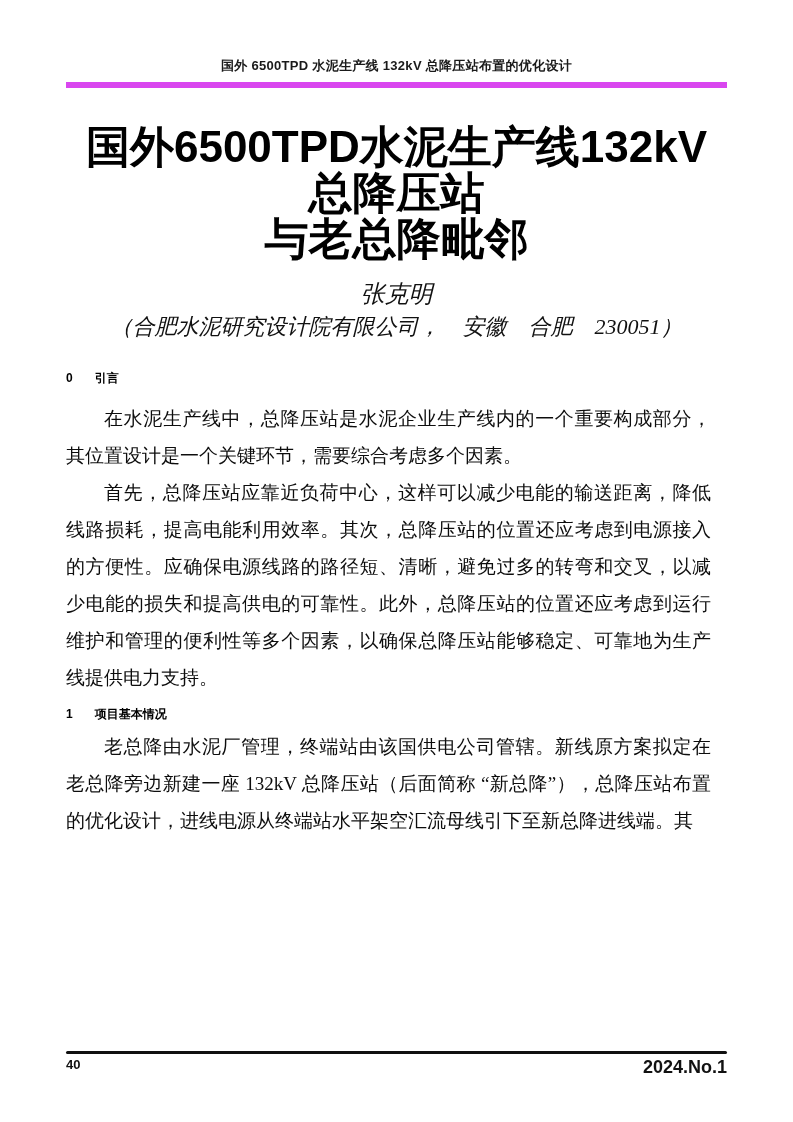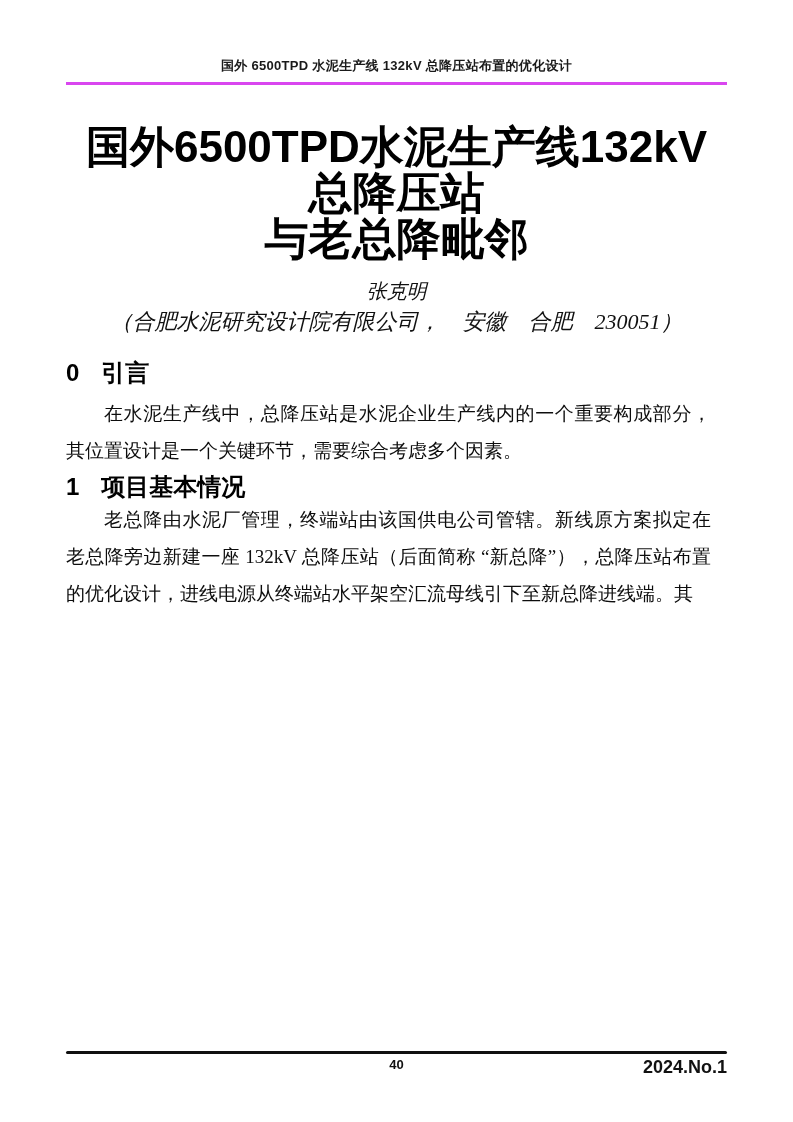--- a/index.html
+++ b/index.html
@@ -20,21 +20,21 @@
     top: 57px;
     left: 66px;
     width: 661px;
     text-align: center;
     font-family: "Liberation Sans", sans-serif;
     font-weight: bold;
     font-size: 13px;
     letter-spacing: 0.3px;
     color: #1a1a1a;
     padding-bottom: 7px;
-    border-bottom: 3px solid #d946ef;
+    border-bottom: 6px solid #d946ef;
   }
   .content {
     position: absolute;
     top: 84px;
     left: 66px;
     width: 661px;
   }
   .title {
     margin: 40px 0 0 0;
     text-align: center;
@@ -43,34 +43,34 @@
     font-size: 44px;
     line-height: 46px;
     color: #000000;
   }
   .title-line { display: block; }
   .author {
     margin-top: 16px;
     text-align: center;
     font-family: "Liberation Serif", serif;
     font-style: italic;
-    font-size: 20px;
+    font-size: 24px;
   }
   .affiliation {
     margin-top: 2px;
     text-align: center;
     font-family: "Liberation Serif", serif;
     font-style: italic;
     font-size: 22px;
   }
   .sec-heading {
     margin-top: 22px;
     font-family: "Liberation Sans", sans-serif;
     font-weight: bold;
-    font-size: 24px;
+    font-size: 12px;
     line-height: 28px;
     color: #000000;
   }
   .sec-heading.second { margin-top: 4px; }
   .sec-num { display: inline-block; margin-right: 22px; }
   .body-para {
     margin: 8px 16px 0 0;
     font-family: "Liberation Serif", serif;
     font-size: 19px;
     line-height: 37px;
@@ -96,21 +96,21 @@
     margin-top: 3px;
     height: 18px;
     font-family: "Liberation Sans", sans-serif;
     font-size: 13px;
     color: #111111;
   }
   .page-num {
     position: absolute;
     left: 0;
     right: 0;
-    text-align: center;
+    text-align: left;
     font-weight: bold;
   }
   .issue {
     position: absolute;
     right: 0;
     top: 0;
     font-weight: bold;
     font-size: 18px;
   }
 </style>
@@ -133,20 +133,21 @@
     <div class="author">张克明</div>
 
     <div class="affiliation">（合肥水泥研究设计院有限公司，　安徽　合肥　230051）</div>
 
     <div class="sec-heading">
       <span class="sec-num">0</span><span>引言</span>
     </div>
 
     <p class="body-para">在水泥生产线中，总降压站是水泥企业生产线内的一个重要构成部分，其位置设计是一个关键环节，需要综合考虑多个因素。</p>
 
+    <p class="body-para tight">首先，总降压站应靠近负荷中心，这样可以减少电能的输送距离，降低线路损耗，提高电能利用效率。其次，总降压站的位置还应考虑到电源接入的方便性。应确保电源线路的路径短、清晰，避免过多的转弯和交叉，以减少电能的损失和提高供电的可靠性。此外，总降压站的位置还应考虑到运行维护和管理的便利性等多个因素，以确保总降压站能够稳定、可靠地为生产线提供电力支持。</p>
 
     <div class="sec-heading second">
       <span class="sec-num">1</span><span>项目基本情况</span>
     </div>
 
 
     <p class="body-para tight">老总降由水泥厂管理，终端站由该国供电公司管辖。新线原方案拟定在老总降旁边新建一座 132kV 总降压站（后面简称 “新总降”），总降压站布置的优化设计，进线电源从终端站水平架空汇流母线引下至新总降进线端。其</p>
 
   </div>
 

